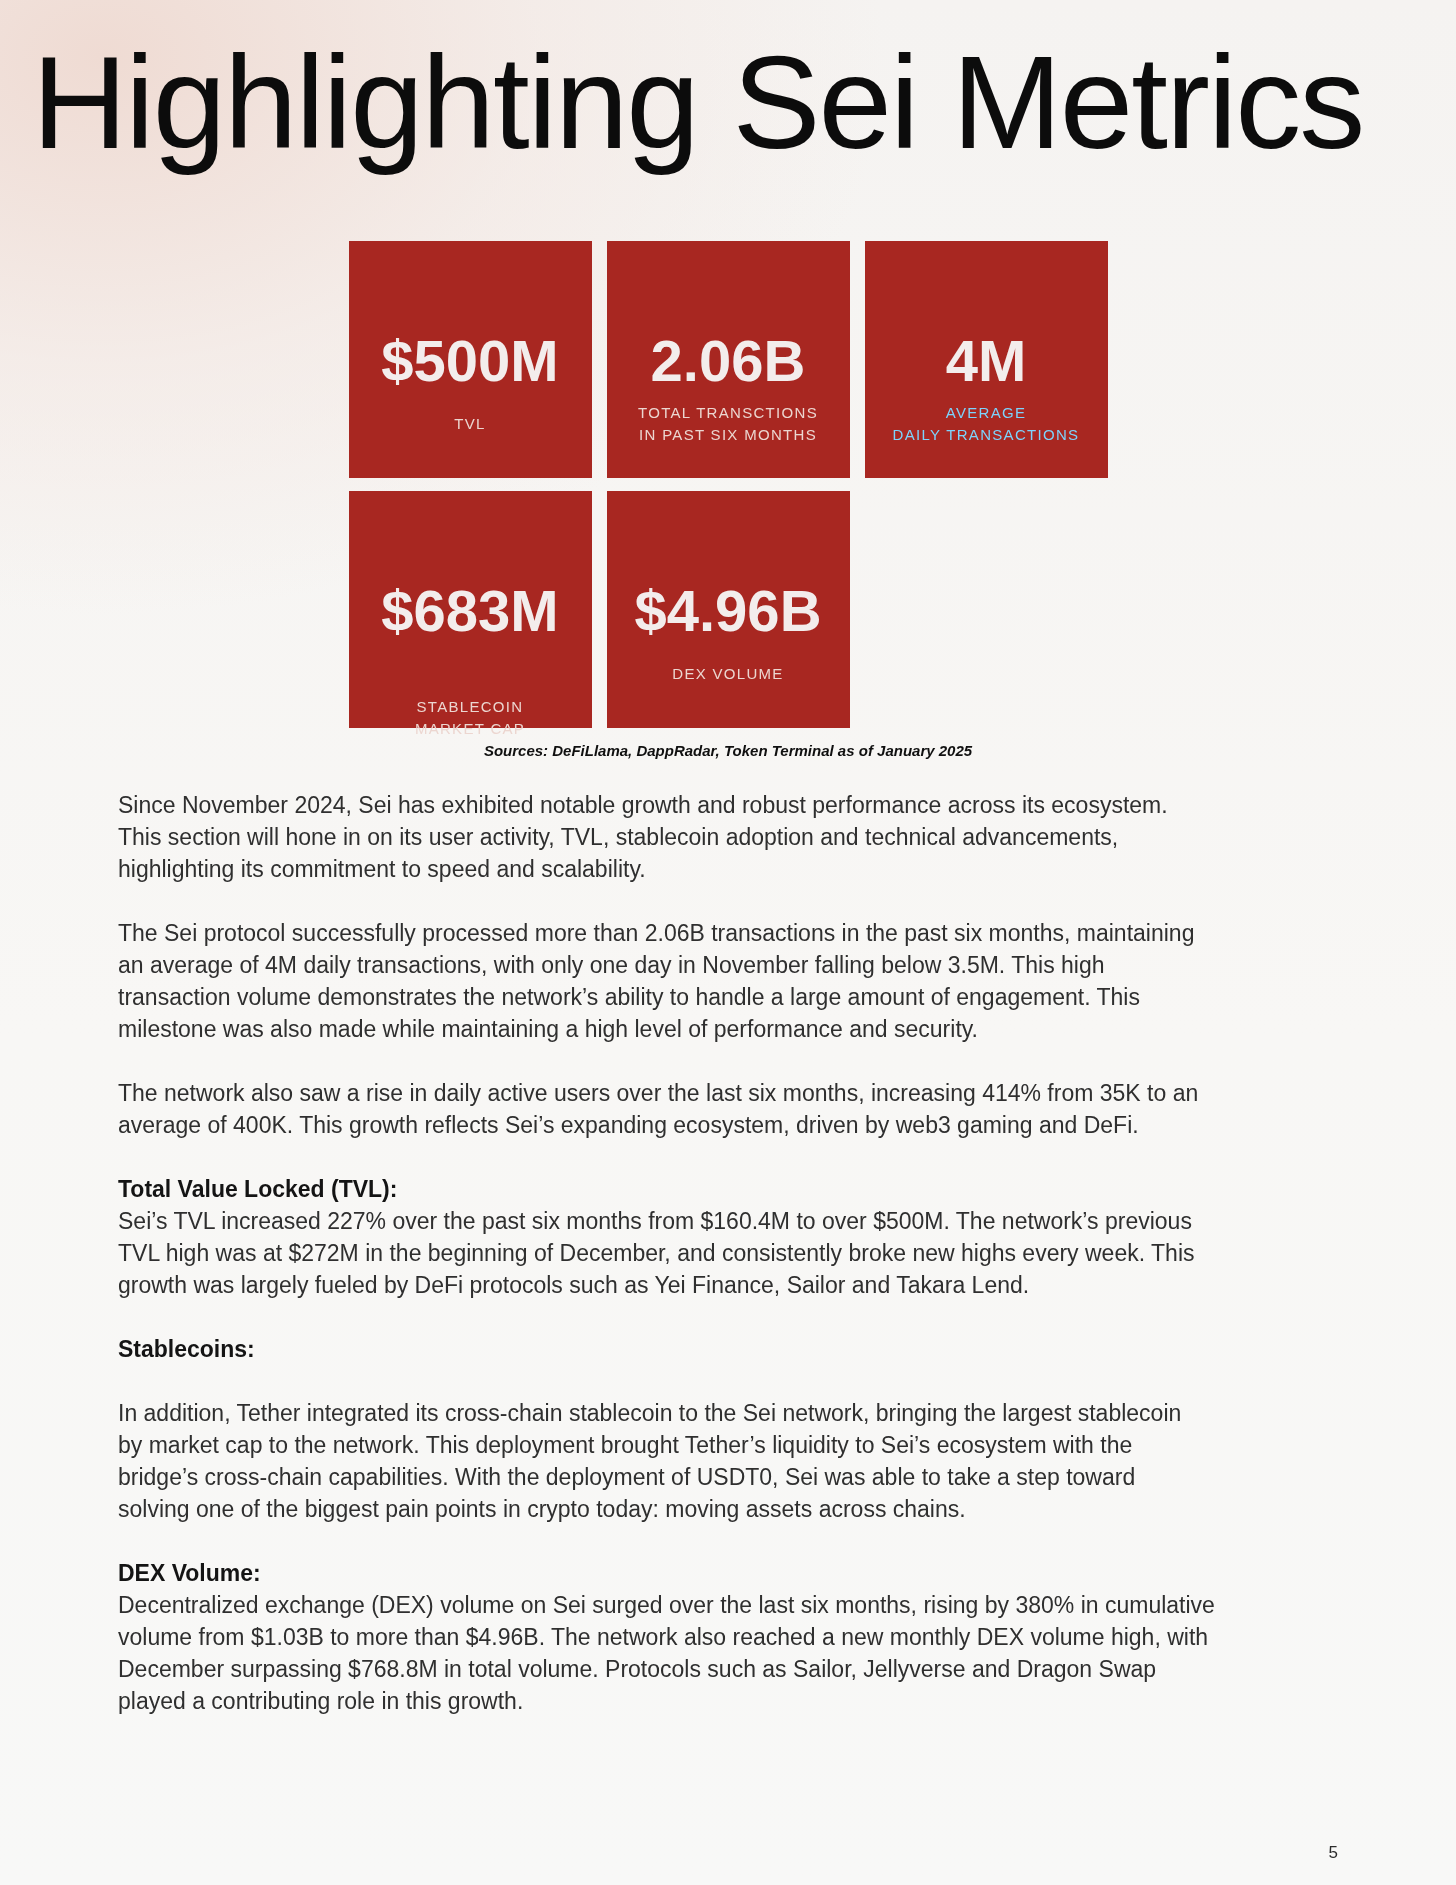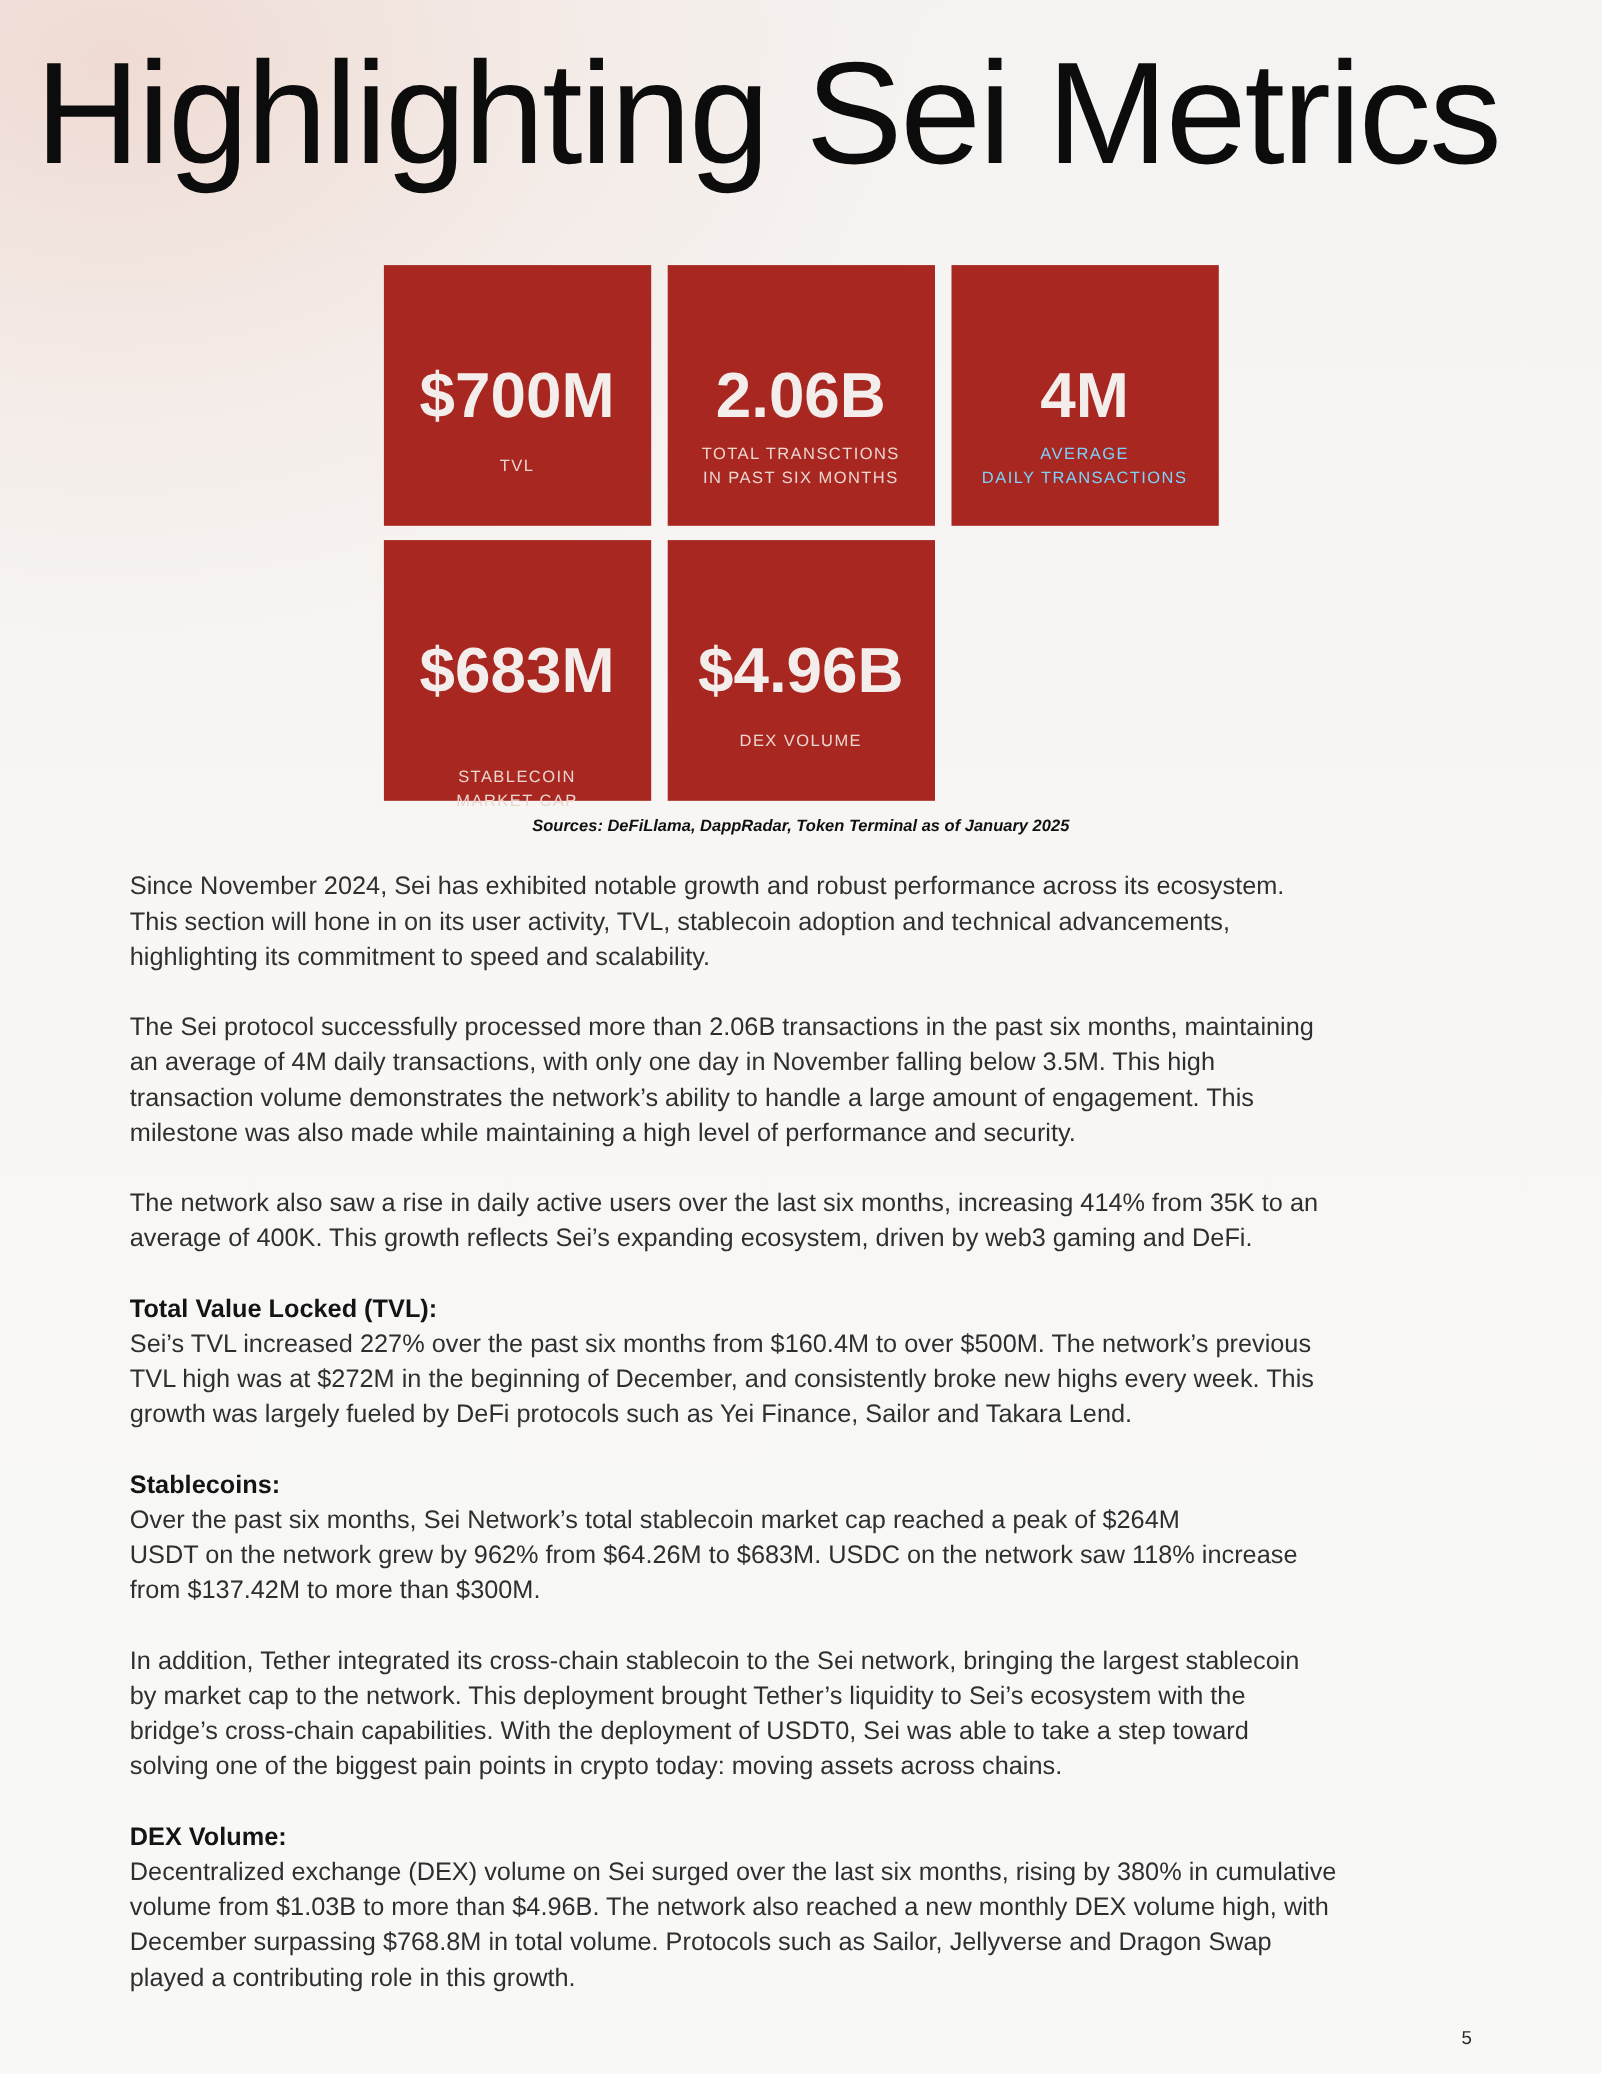--- a/index.html
+++ b/index.html
@@ -94,21 +94,21 @@
 </style>
 </head>
 <body>
 
 <div class="page">
 
   <h1 class="title">Highlighting Sei Metrics</h1>
 
   <div class="metrics-grid">
     <div class="card" style="background: rgb(168, 39, 33);">
-      <div class="card-value" style="color: rgb(243, 237, 236);">$700M</div>
+      <div class="card-value" style="color: rgb(243, 237, 236);">$500M</div>
       <div class="card-label" style="color: rgb(236, 214, 208);">TVL</div>
     </div>
     <div class="card" style="background: rgb(168, 39, 33);">
       <div class="card-value" style="color: rgb(243, 237, 236);">2.06B</div>
       <div class="card-label" style="color: rgb(236, 214, 208);">TOTAL TRANSCTIONS
 IN PAST SIX MONTHS</div>
     </div>
     <div class="card" style="background: rgb(168, 39, 33);">
       <div class="card-value" style="color: rgb(243, 237, 236);">4M</div>
       <div class="card-label" style="color: #7dd3fc;">AVERAGE
@@ -149,23 +149,20 @@
 
     <div class="section">
       <h3 class="section-heading">Total Value Locked (TVL):</h3>
       <p class="paragraph">Sei’s TVL increased 227% over the past six months from $160.4M to over $500M. The network’s previous
 TVL high was at $272M in the beginning of December, and consistently broke new highs every week. This
 growth was largely fueled by DeFi protocols such as Yei Finance, Sailor and Takara Lend.</p>
     </div>
 
     <div class="section">
       <h3 class="section-heading">Stablecoins:</h3>
-      <p class="paragraph">Over the past six months, Sei Network’s total stablecoin market cap reached a peak of $264M
-USDT on the network grew by 962% from $64.26M to $683M. USDC on the network saw 118% increase
-from $137.42M to more than $300M.</p>
     </div>
 
     <div class="section">
       <p class="paragraph">In addition, Tether integrated its cross-chain stablecoin to the Sei network, bringing the largest stablecoin
 by market cap to the network. This deployment brought Tether’s liquidity to Sei’s ecosystem with the
 bridge’s cross-chain capabilities. With the deployment of USDT0, Sei was able to take a step toward
 solving one of the biggest pain points in crypto today: moving assets across chains.</p>
     </div>
 
     <div class="section">

